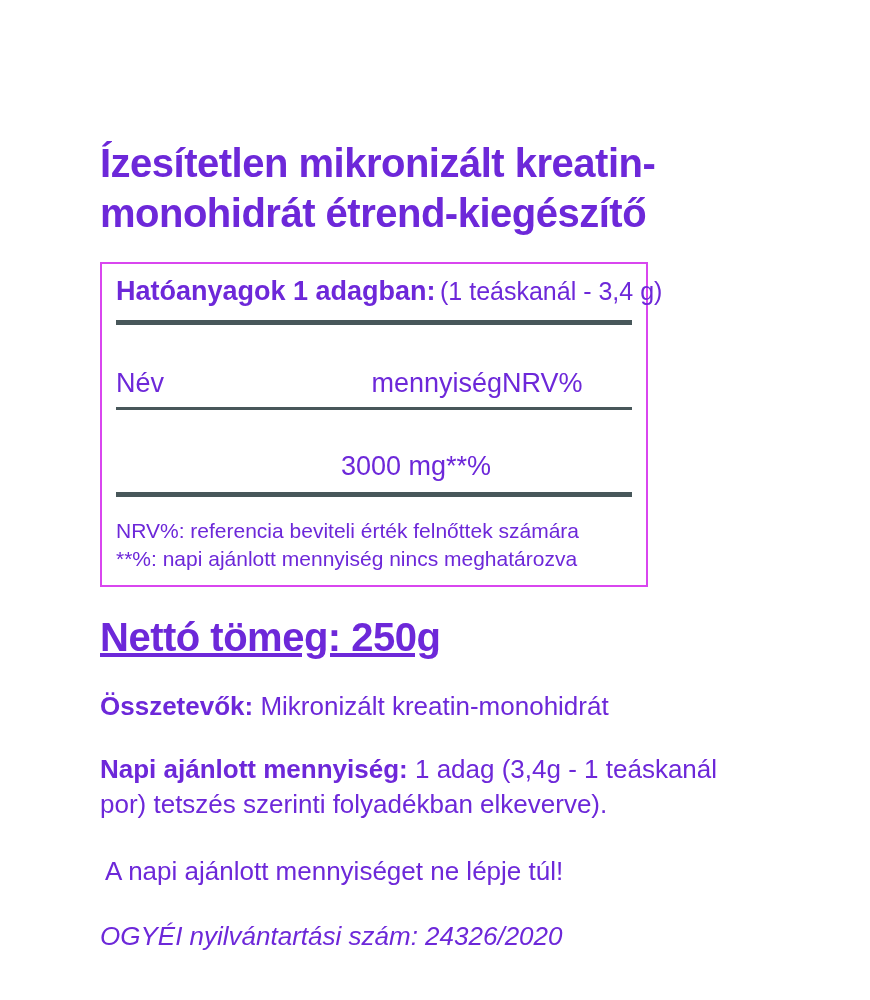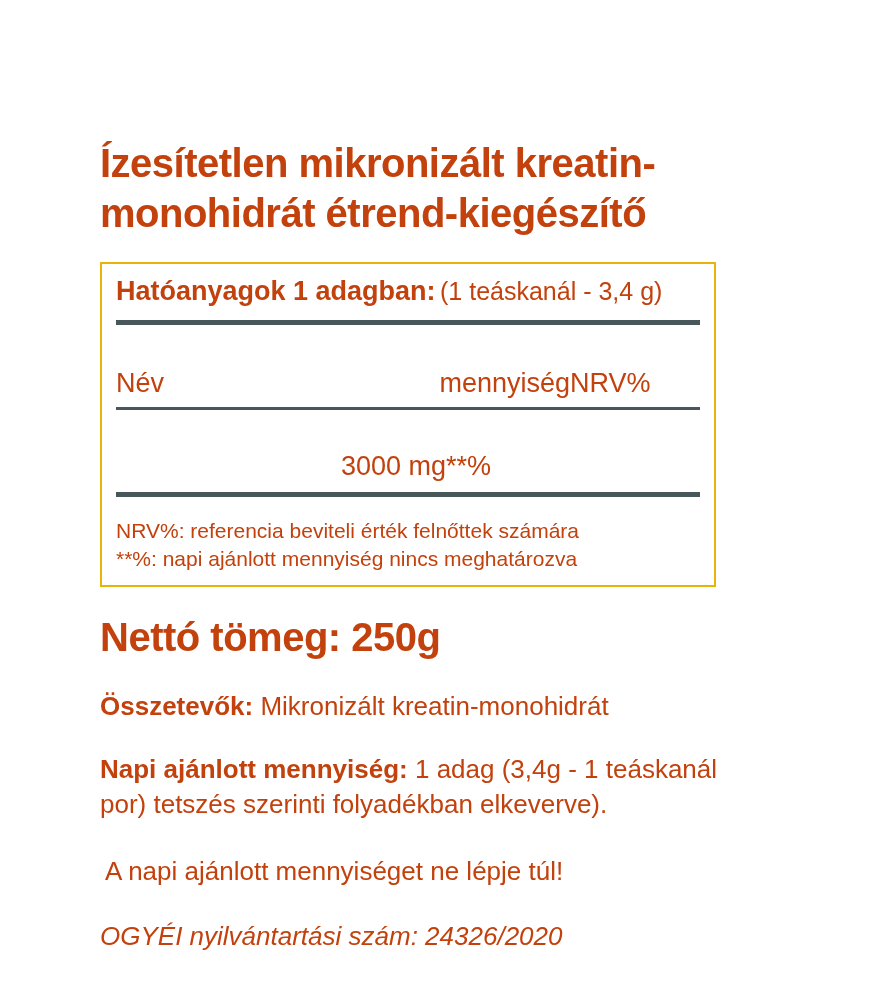--- a/index.html
+++ b/index.html
@@ -7,41 +7,41 @@
     padding: 0;
     background: #ffffff;
   }
   .canvas {
     position: relative;
     width: 870px;
     height: 1000px;
     background: #ffffff;
     overflow: hidden;
     font-family: "Liberation Sans", "DejaVu Sans", sans-serif;
-    color: #c2410c;
+    color: #6d28d9;
   }
   .page {
     position: absolute;
     left: 100px;
     top: 138px;
     width: 660px;
   }
   .title {
     margin: 0;
     width: 660px;
     font-size: 40px;
     line-height: 50px;
     font-weight: bold;
     letter-spacing: -0.5px;
   }
   .facts-box {
     box-sizing: border-box;
-    width: 616px;
+    width: 548px;
     margin-top: 24px;
-    border: 2px solid #eab308;
+    border: 2px solid #d946ef;
     padding: 10px 14px 12px 14px;
   }
   .facts-heading {
     line-height: 34px;
     white-space: nowrap;
   }
   .facts-heading .lbl { font-weight: bold; font-size: 27px; }
   .facts-heading .note { font-size: 25px; }
   .rule { border: none; margin: 8px 0; background: #48575a; }
   .rule.thick { height: 5px; }
@@ -60,20 +60,21 @@
     margin-top: 20px;
     font-size: 21px;
     line-height: 28px;
   }
   .net-weight {
     margin: 26px 0 0 0;
     font-size: 40px;
     line-height: 48px;
     font-weight: bold;
     letter-spacing: -0.5px;
+    text-decoration: underline;
   }
   .para {
     margin: 28px 0 0 0;
     width: 642px;
     font-size: 26px;
     line-height: 35px;
   }
   .para .lbl { font-weight: bold; }
   .warning { padding-left: 5px; margin-top: 32px; }
   .registration { font-style: italic; margin-top: 30px; }

